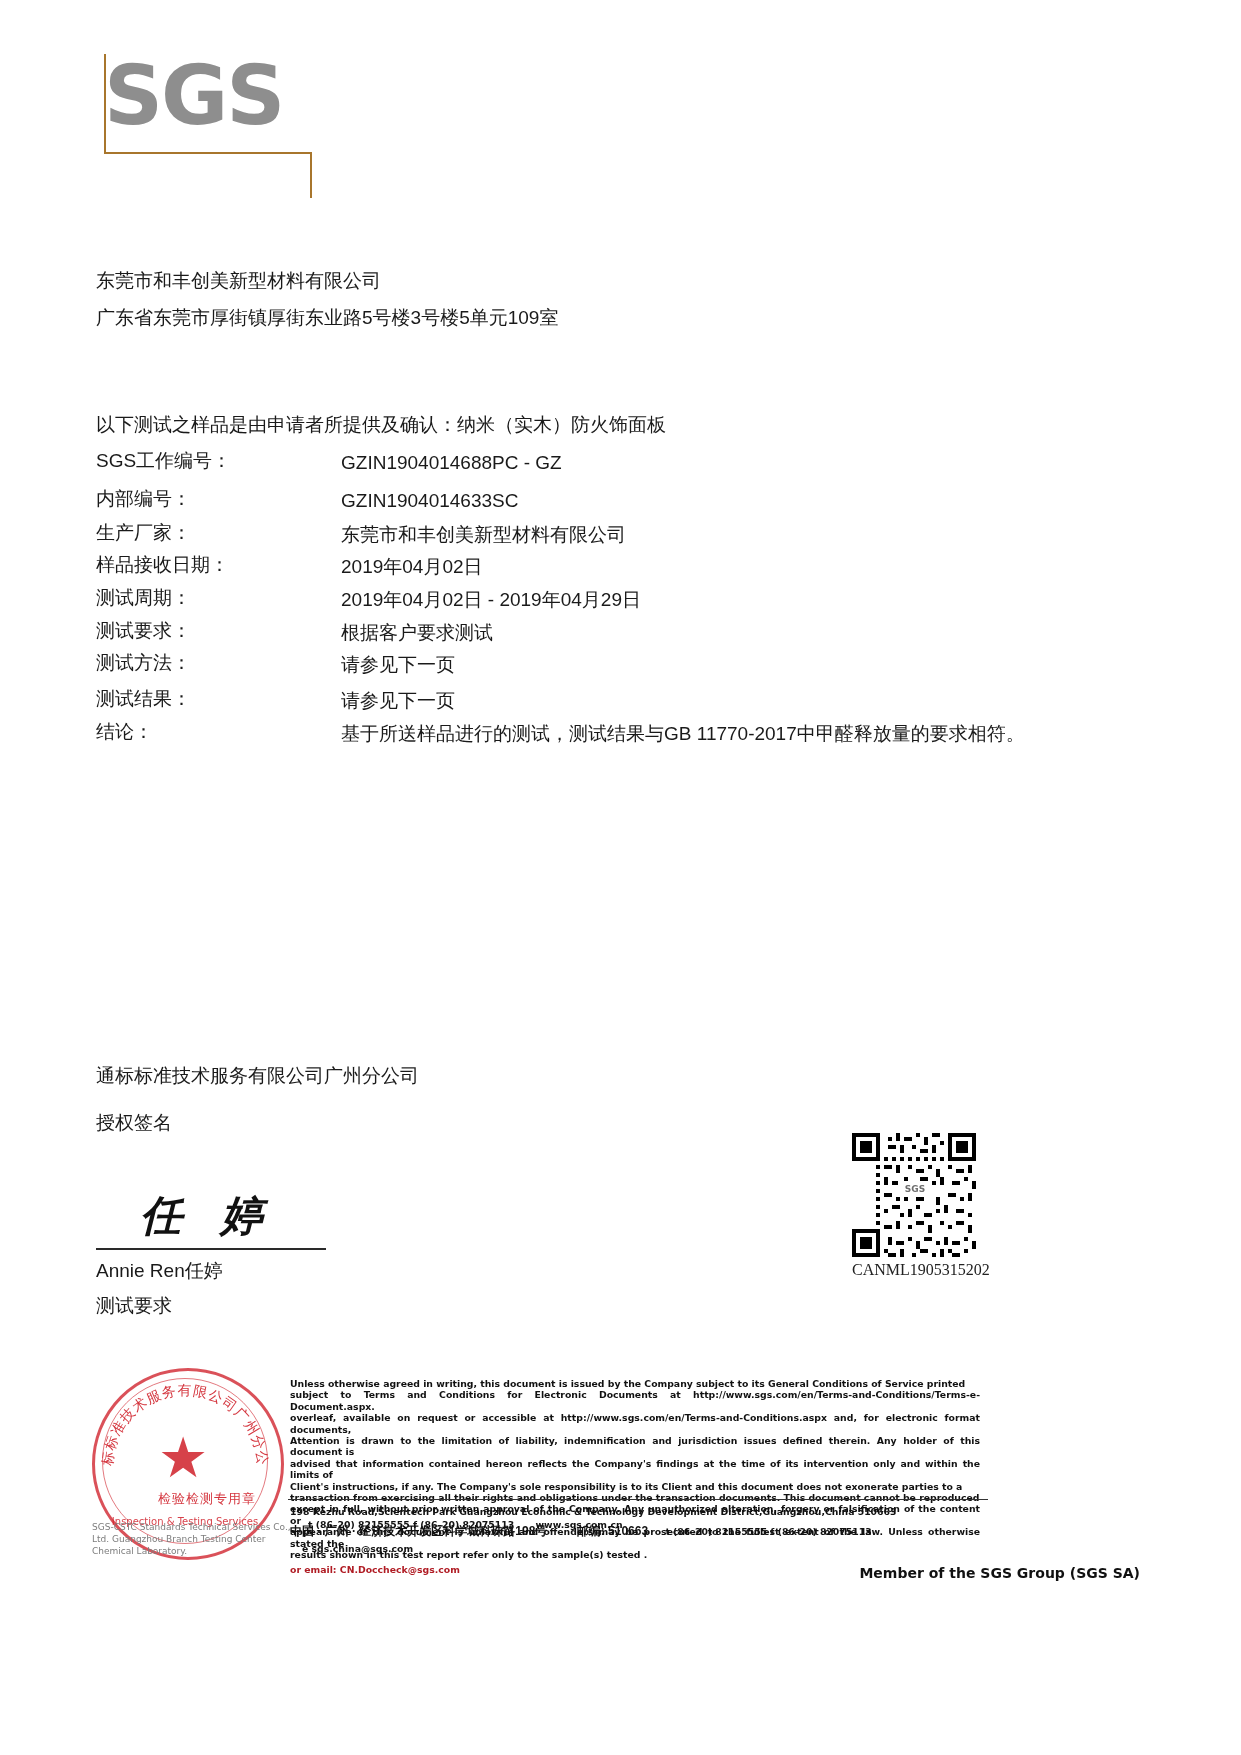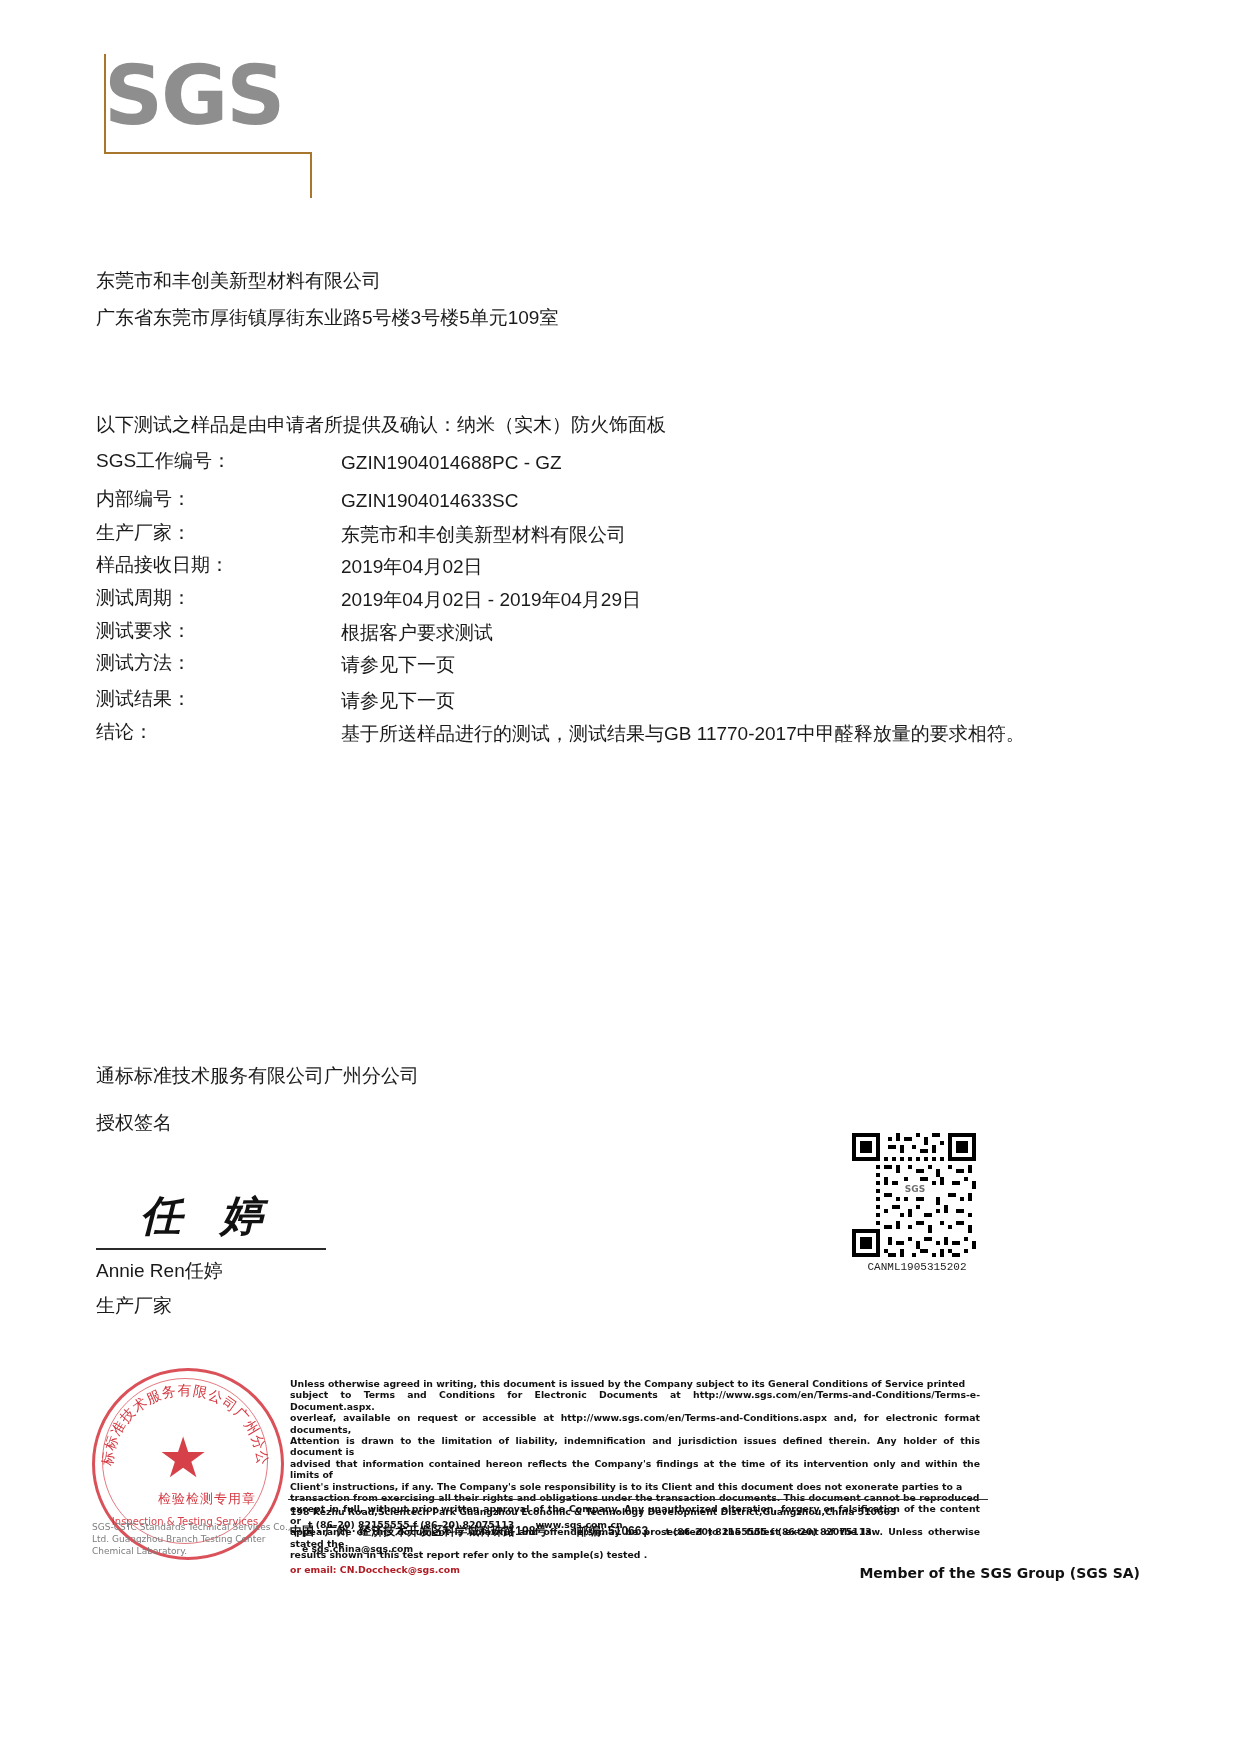--- a/index.html
+++ b/index.html
@@ -216,22 +216,22 @@
     font-size: 9px;
     line-height: 16px;
     text-align: center;
   }
   .qr-caption {
     position: absolute;
     left: 852px;
     top: 1261px;
     width: 130px;
     text-align: center;
-    font-family: Liberation Mono, monospace;
-    font-size: 11px;
+    font-family: Liberation Serif, serif;
+    font-size: 16px;
     color: #222;
   }
 
   
   .stamp {
     position: absolute;
     left: 92px;
     top: 1368px;
     width: 190px;
     height: 190px;
@@ -437,21 +437,21 @@
       <div class="field-value" style="width:700px">基于所送样品进行的测试，测试结果与GB 11770-2017中甲醛释放量的要求相符。</div>
     </div>
 
   </div>
 
   <div class="sig-company">通标标准技术服务有限公司广州分公司</div>
   <div class="sig-auth">授权签名</div>
   <div class="signature">任 婷</div>
   <div class="sig-line"></div>
   <div class="sig-name">Annie Ren任婷</div>
-  <div class="sig-role">生产厂家</div>
+  <div class="sig-role">测试要求</div>
 
   <div class="qr-box">
     <svg width="124" height="124" viewBox="0 0 31 31" shape-rendering="crispEdges" aria-hidden="true">
       <rect width="31" height="31" fill="#fff"></rect>
       <g fill="#000">
 
         <rect x="0" y="0" width="7" height="1"></rect>
           <rect x="0" y="6" width="7" height="1"></rect>
         <rect x="0" y="0" width="1" height="7"></rect>
           <rect x="6" y="0" width="1" height="7"></rect>

